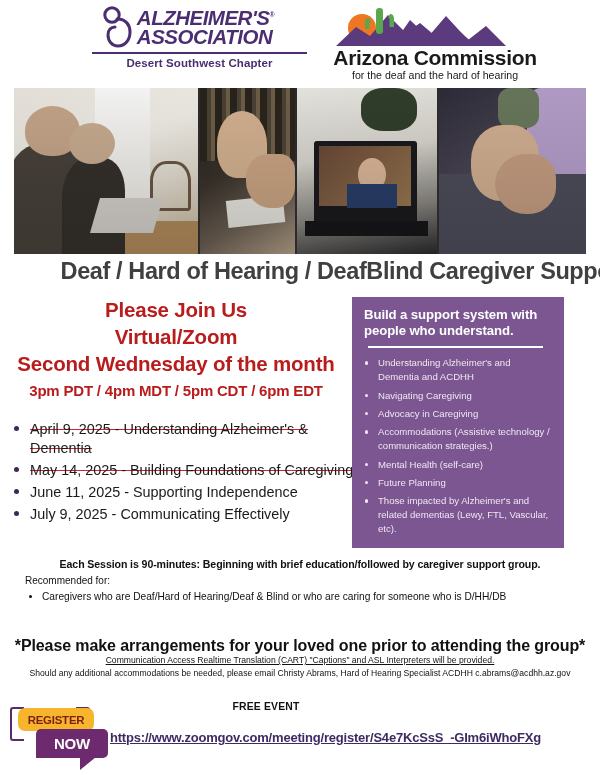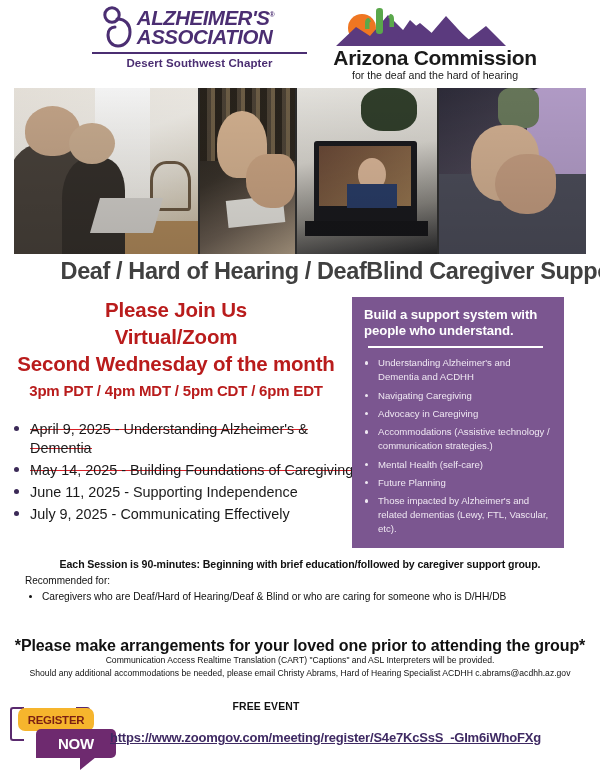--- a/index.html
+++ b/index.html
@@ -191,21 +191,21 @@
     width: 3.4px; height: 3.4px; border-radius: 50%; background: #111;
   }
 
   
   .arrange {
     position: absolute; left: 0; top: 637px; width: 600px; text-align: center;
     font-size: 16px; font-weight: bold; color: #111; letter-spacing: -0.1px;
   }
   .access1 {
     position: absolute; left: 0; top: 655px; width: 600px; text-align: center;
-    font-size: 8.6px; color: #111;
+    font-size: 8.6px; color: #111; text-decoration: underline;
   }
   .access2 {
     position: absolute; left: 0; top: 668px; width: 600px; text-align: center;
     font-size: 8.6px; color: #111;
   }
 
   
   .free-event {
     position: absolute; left: 0; top: 701px; width: 532px; text-align: center;
     font-size: 10.4px; font-weight: bold; color: #111; letter-spacing: 0.2px;
@@ -223,21 +223,21 @@
                       border-right: none; border-radius: 3px 0 0 3px; }
   .badge .bracket-r { right: 28px; top: 4px; width: 14px; height: 34px;
                       border-left: none; border-radius: 0 3px 3px 0; }
   .badge .pill-reg {
     position: absolute; left: 8px; top: 5px; width: 76px; height: 23px;
     background: #f6b52d; border-radius: 7px;
     display: flex; align-items: center; justify-content: center;
     font-size: 11.4px; font-weight: bold; color: #7a1f12; letter-spacing: -0.2px;
   }
   .badge .pill-now {
-    position: absolute; left: 26px; top: 26px; width: 80px; height: 29px;
+    position: absolute; left: 26px; top: 26px; width: 72px; height: 29px;
     background: #6e2a6f; border-radius: 5px 5px 5px 0;
     display: flex; align-items: center; justify-content: center;
     font-size: 15px; font-weight: bold; color: #ffffff; letter-spacing: -0.2px;
   }
   .badge .tail {
     position: absolute; left: 70px; top: 54px;
     width: 0; height: 0;
     border-left: 16px solid #6e2a6f;
     border-bottom: 13px solid transparent;
   }

